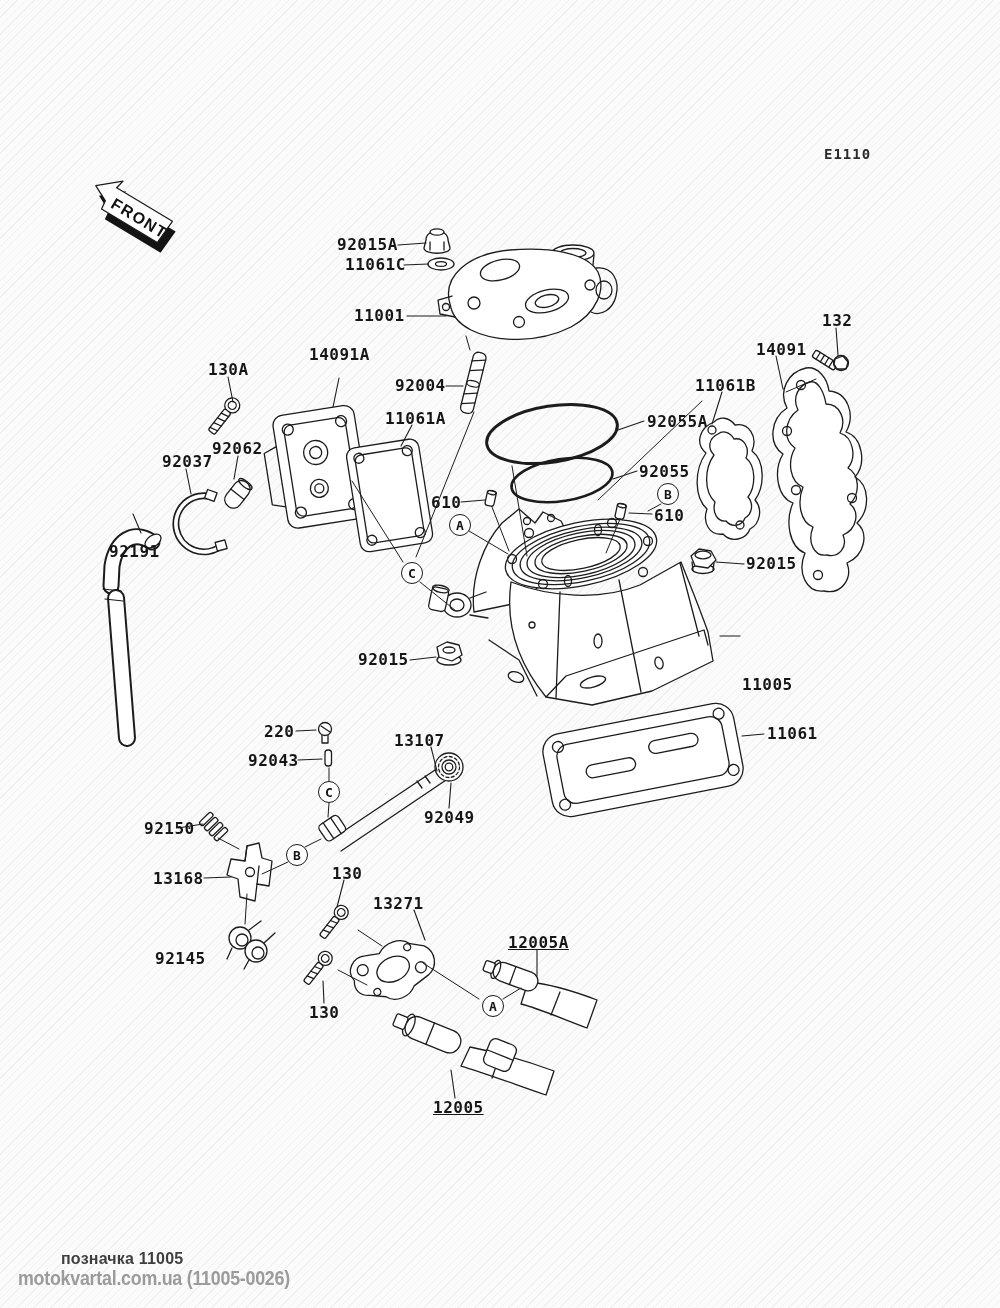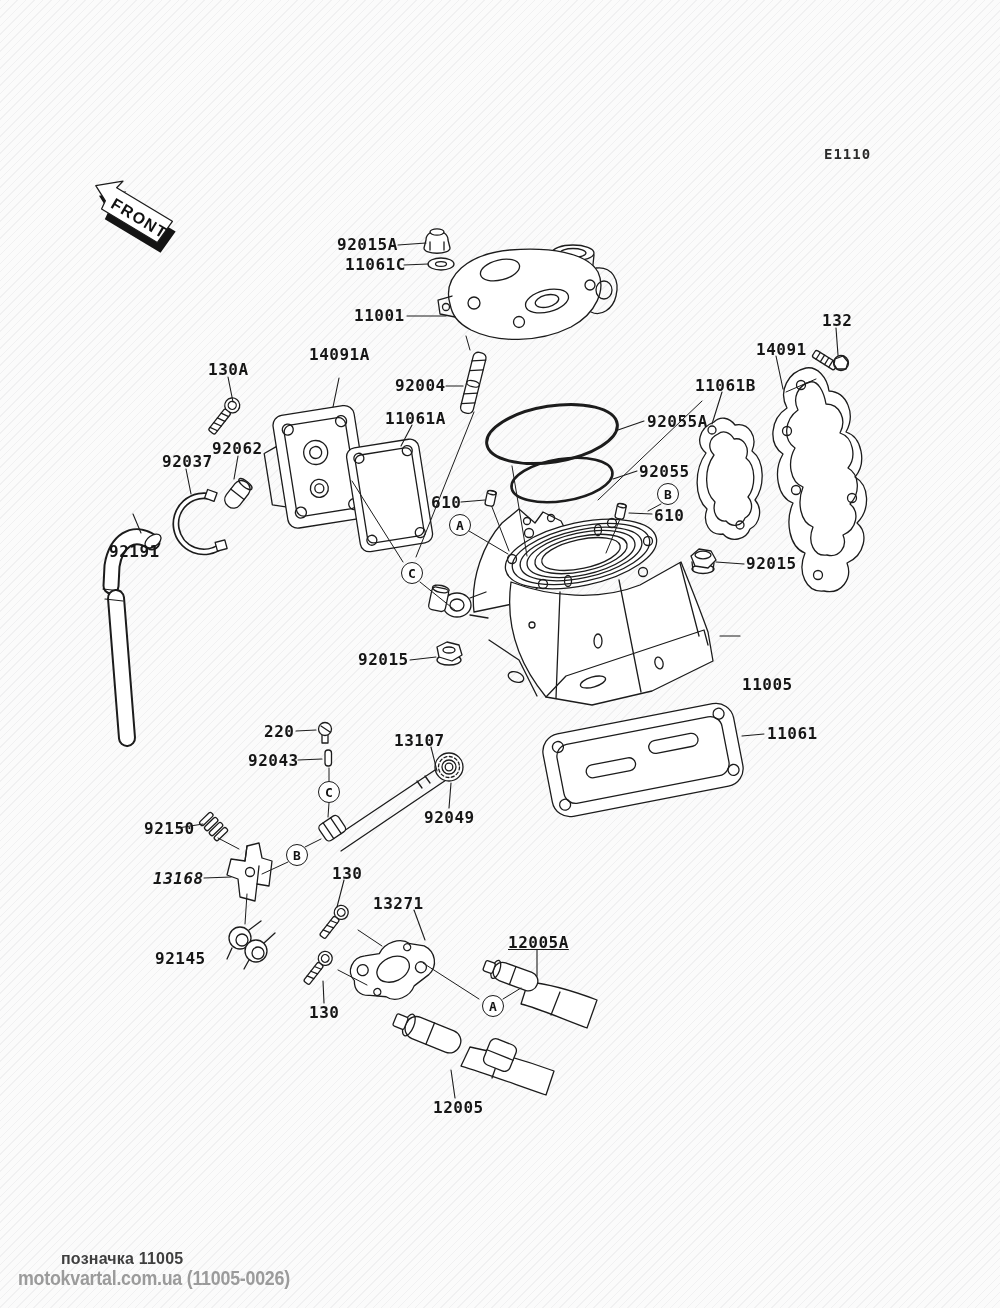--- a/index.html
+++ b/index.html
@@ -411,27 +411,27 @@
 <div class="lbl" style="left:654px;top:508px;">610</div>
 <div class="lbl" style="left:746px;top:556px;">92015</div>
 <div class="lbl" style="left:742px;top:629px;margin-top:48px;">11005</div>
 <div class="lbl" style="left:358px;top:652px;">92015</div>
 <div class="lbl" style="left:767px;top:726px;">11061</div>
 <div class="lbl" style="left:264px;top:724px;">220</div>
 <div class="lbl" style="left:248px;top:753px;">92043</div>
 <div class="lbl" style="left:394px;top:733px;">13107</div>
 <div class="lbl" style="left:424px;top:810px;">92049</div>
 <div class="lbl" style="left:144px;top:821px;">92150</div>
-<div class="lbl" style="left:153px;top:871px;font-style:italic;">13168</div>
+<div class="lbl" style="left:153px;top:871px;">13168</div>
 <div class="lbl" style="left:155px;top:951px;">92145</div>
 <div class="lbl" style="left:332px;top:866px;">130</div>
 <div class="lbl" style="left:373px;top:896px;">13271</div>
 <div class="lbl" style="left:508px;top:935px;text-decoration:underline;">12005A</div>
 <div class="lbl" style="left:309px;top:1005px;">130</div>
-<div class="lbl" style="left:433px;top:1100px;">12005</div>
+<div class="lbl" style="left:433px;top:1100px;text-decoration:underline;">12005</div>
 
 <div class="co" style="left:449px;top:514px;">A</div>
 <div class="co" style="left:657px;top:483px;">B</div>
 <div class="co" style="left:401px;top:562px;">C</div>
 <div class="co" style="left:318px;top:781px;">C</div>
 <div class="co" style="left:286px;top:844px;">B</div>
 <div class="co" style="left:482px;top:995px;">A</div>
 
 <div class="footer-mark">позначка 11005</div>
 <div class="footer-site">motokvartal.com.ua (11005-0026)</div>

